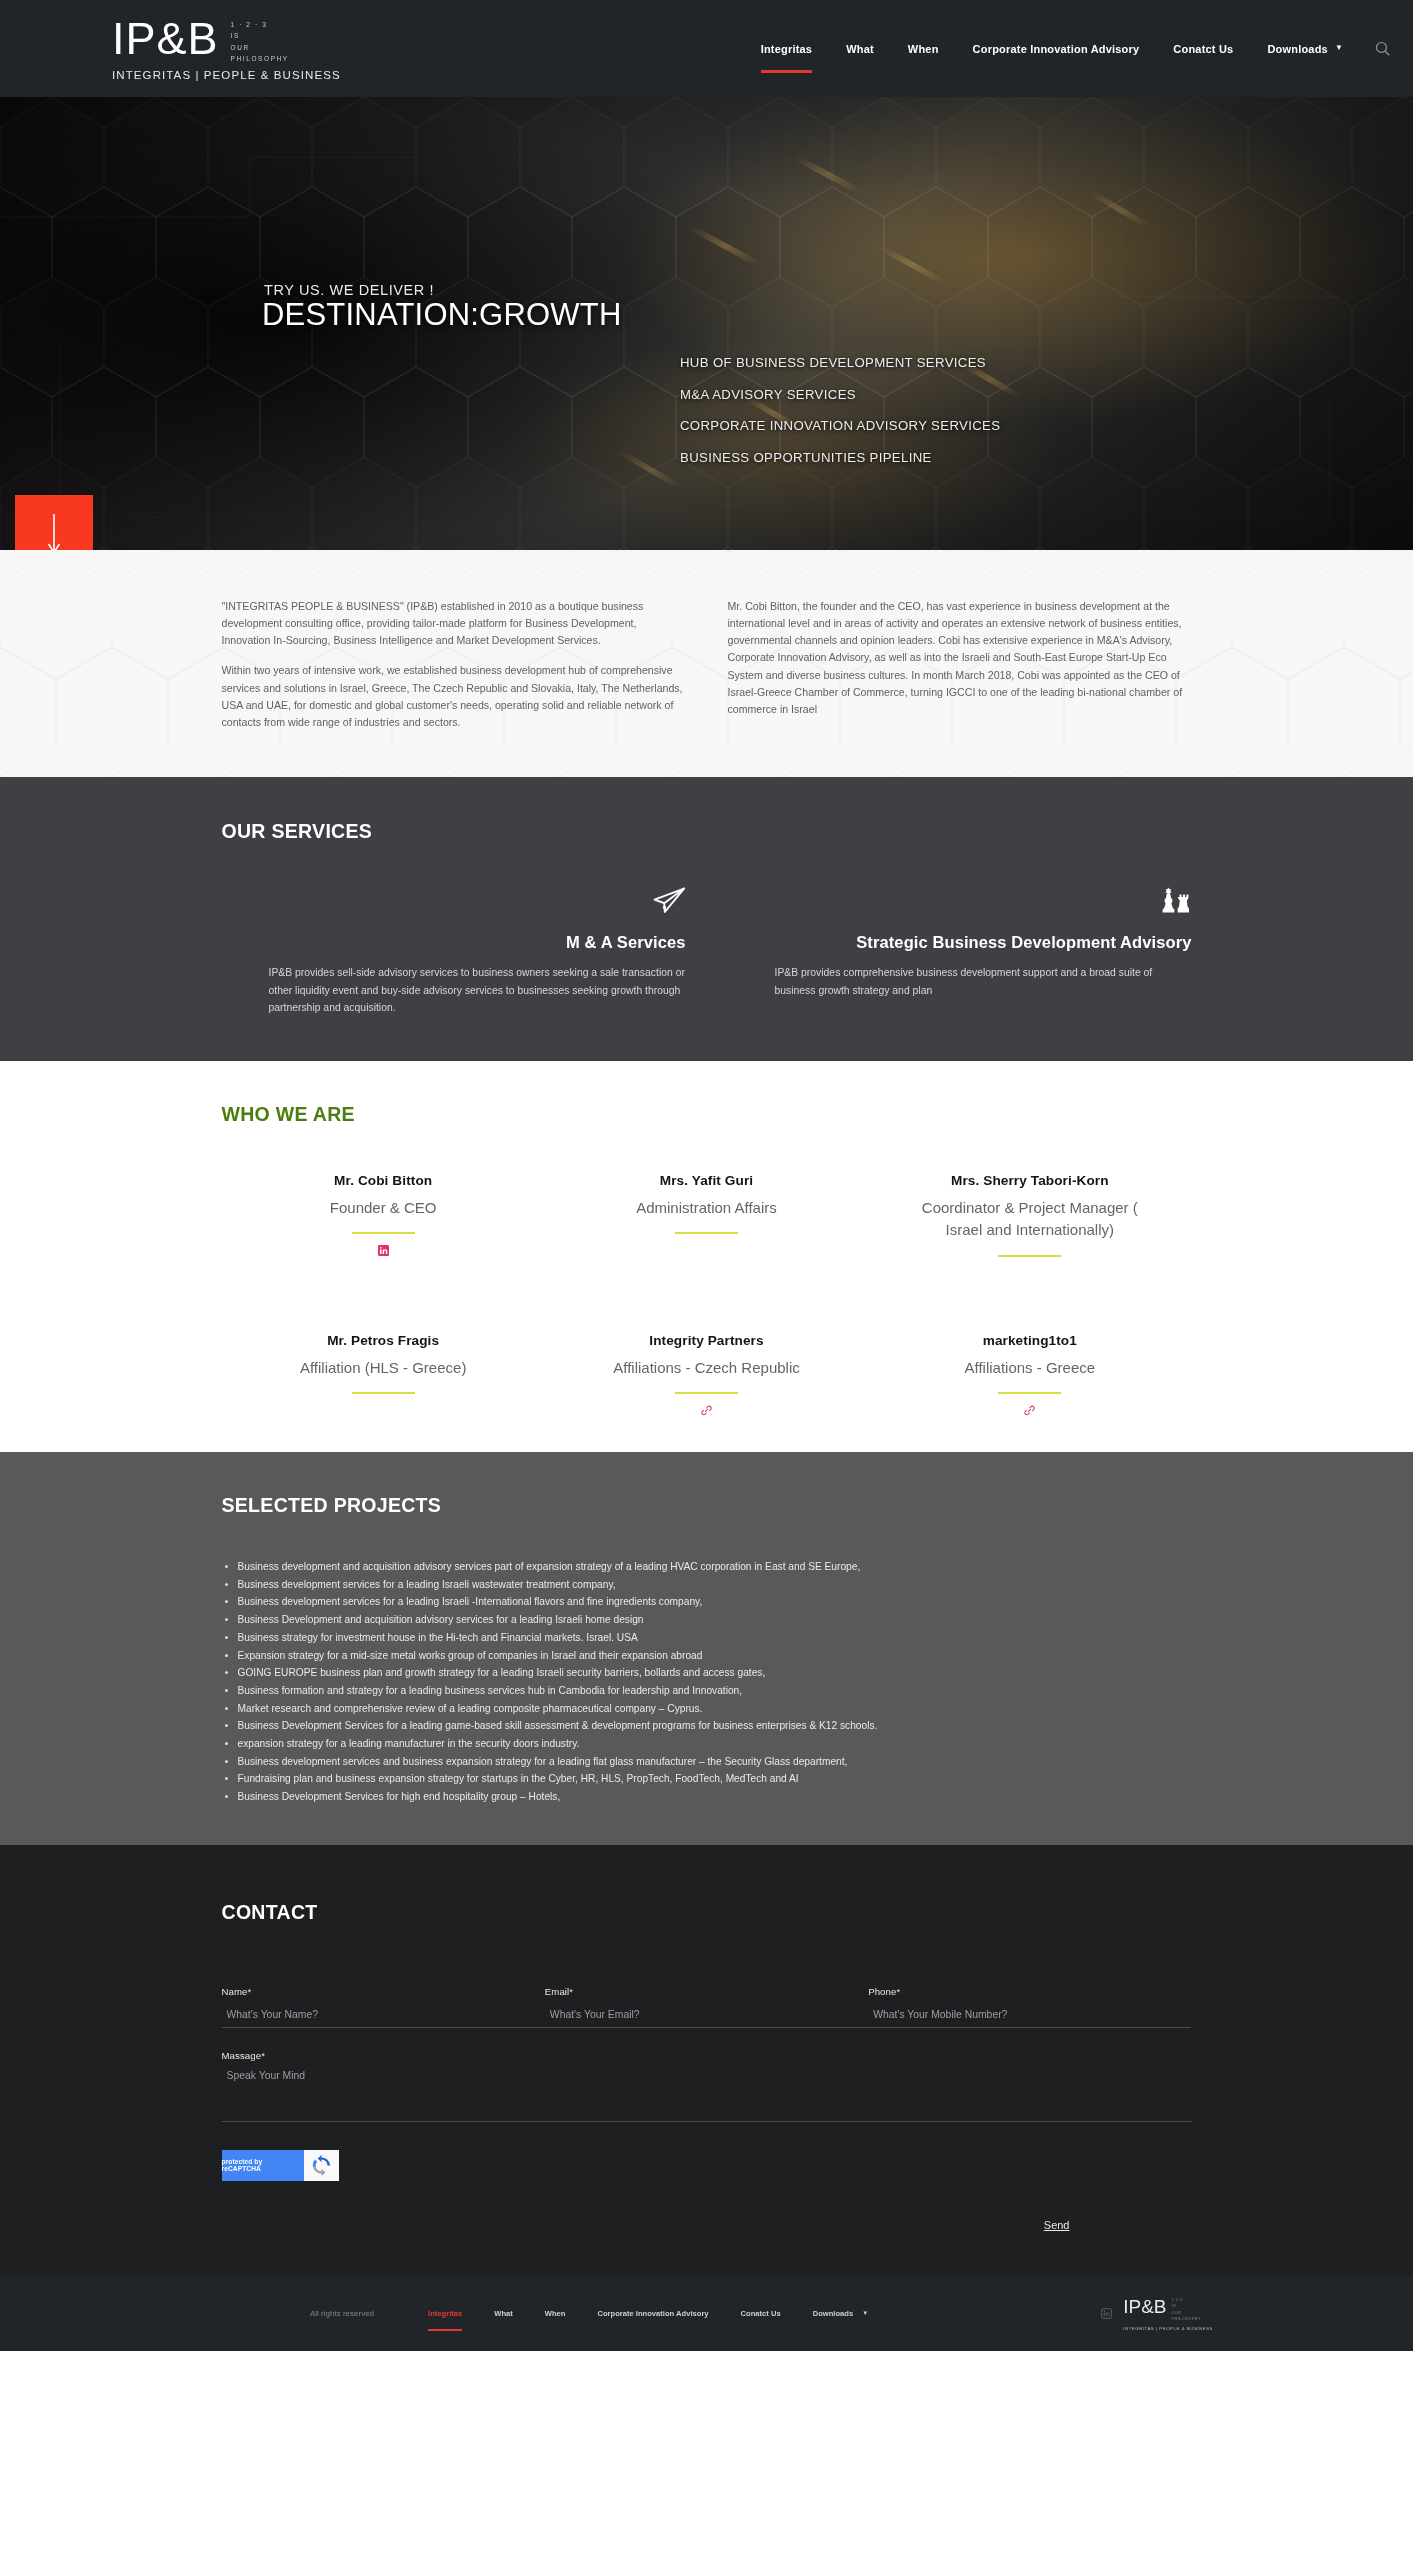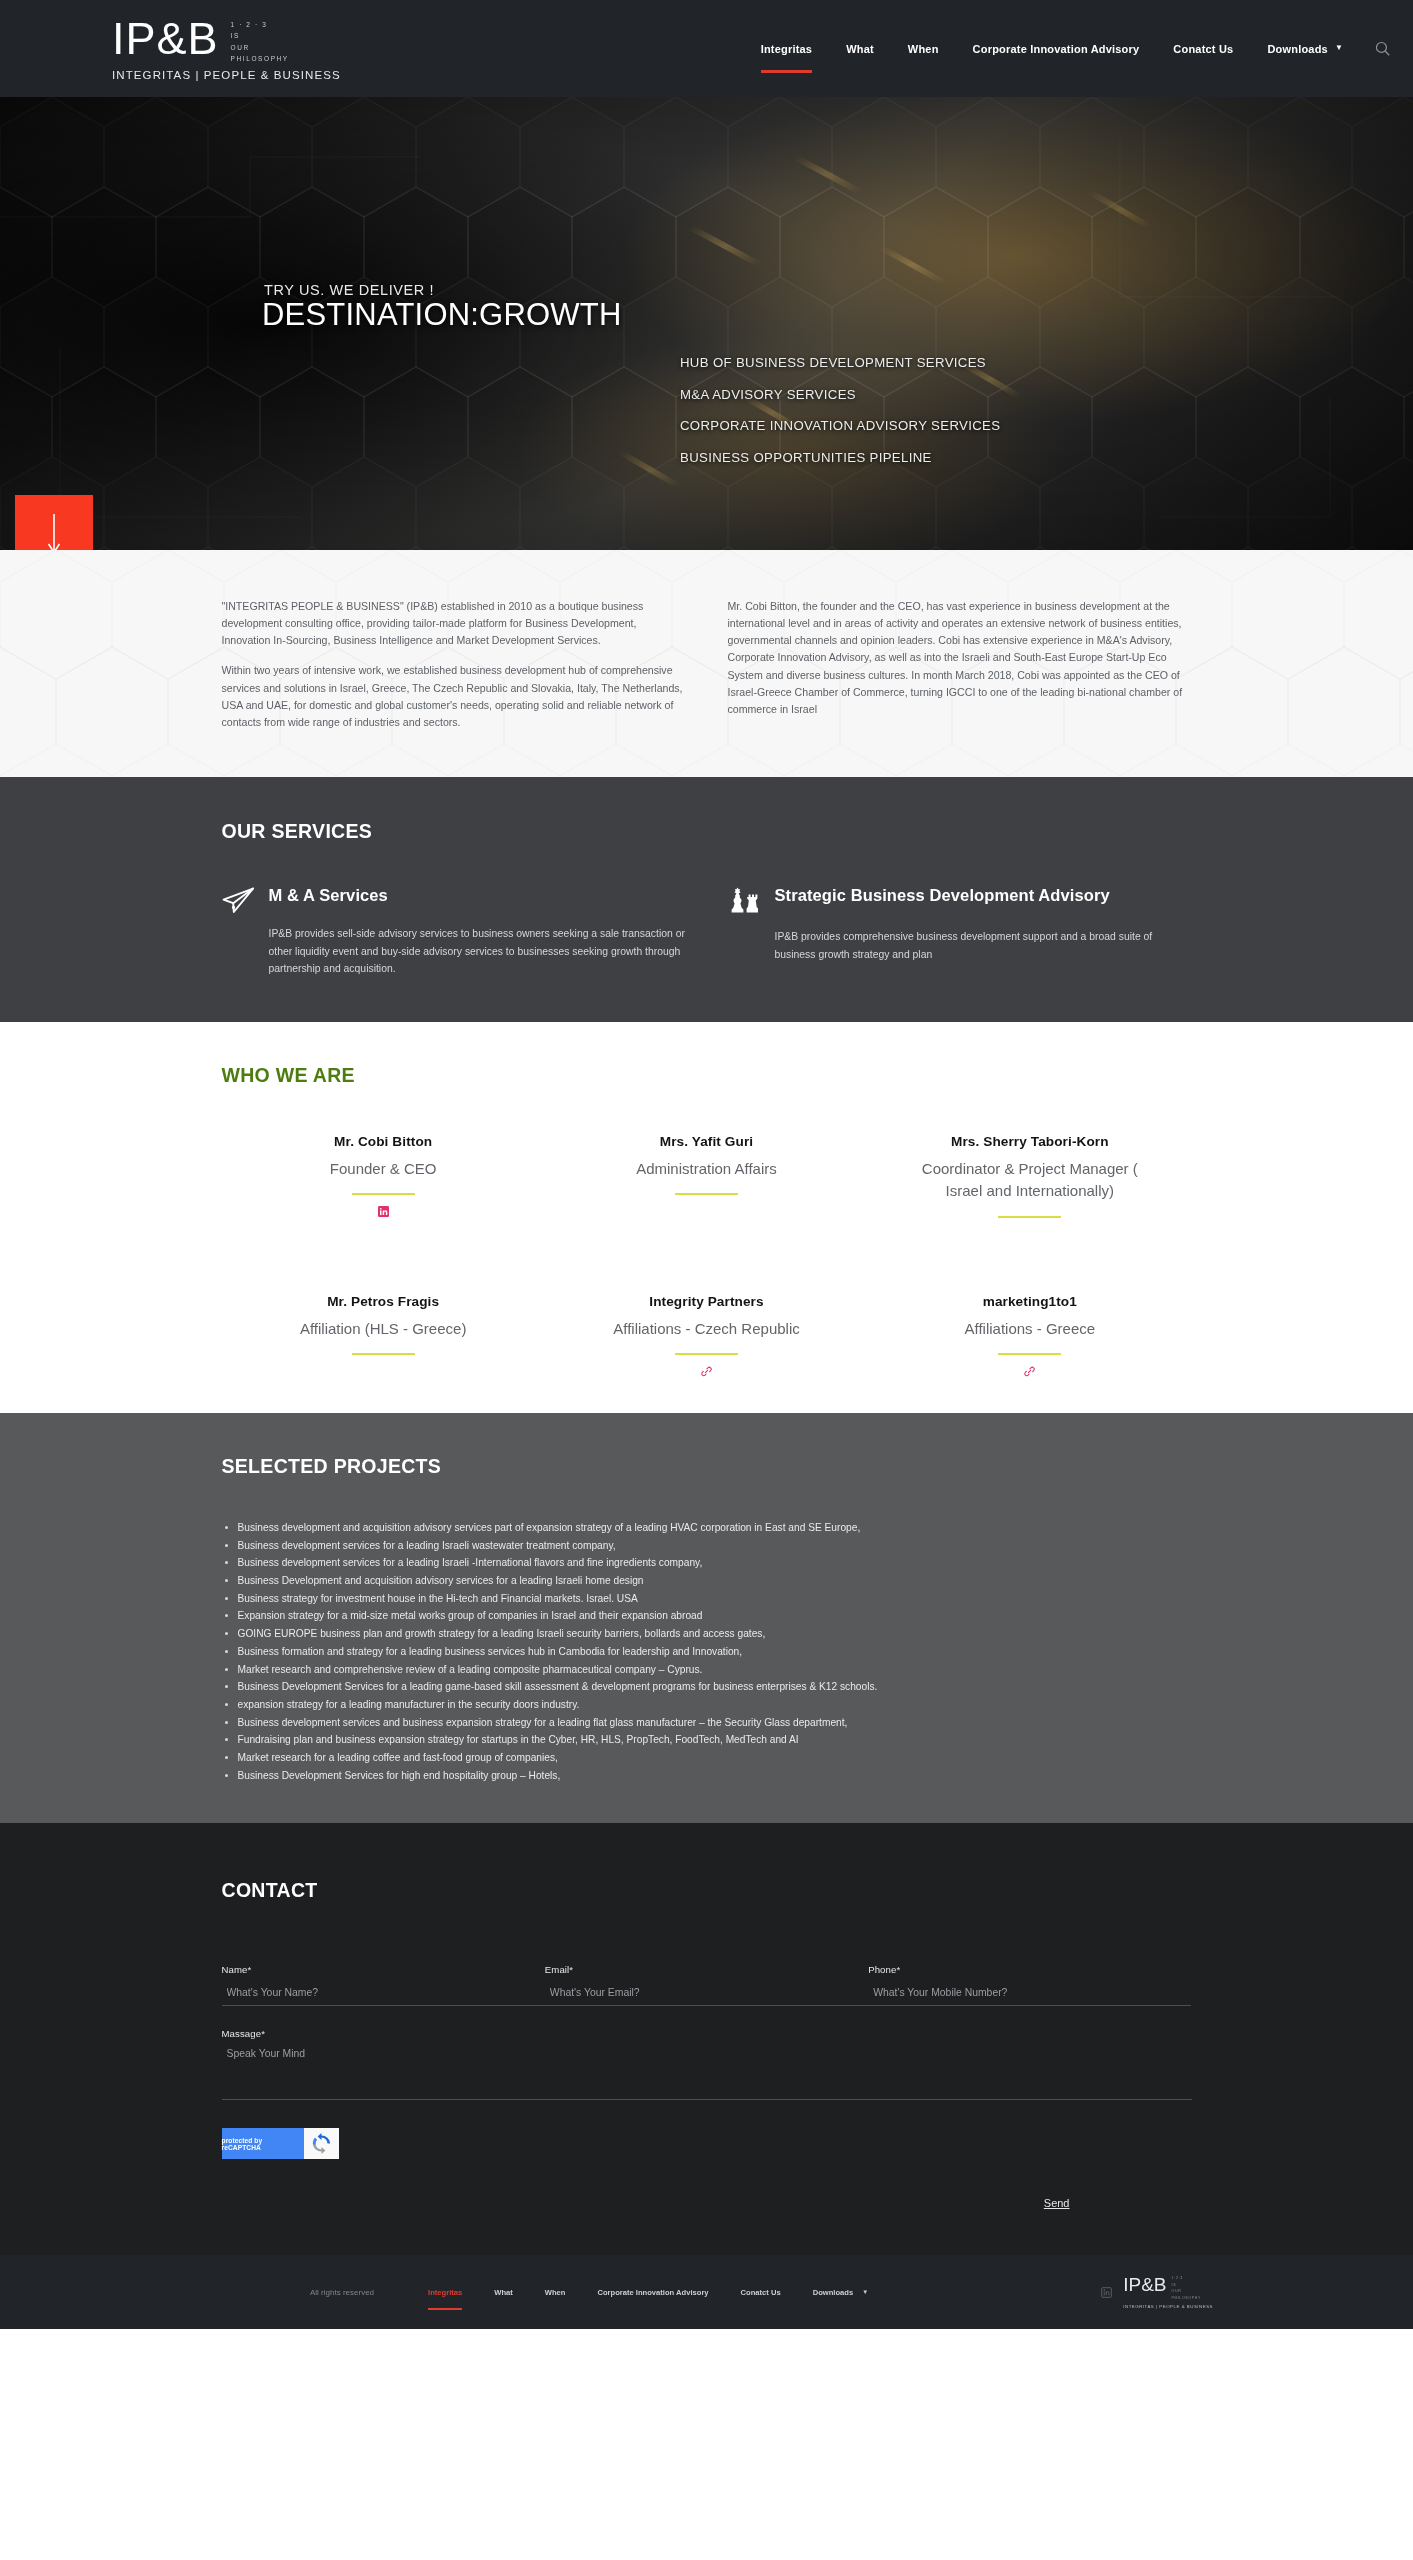--- a/index.html
+++ b/index.html
@@ -178,21 +178,21 @@
   .sec-inner { width: 970px; margin: 0 auto; }
   .sec-title-light {
     color: #fff;
     font-size: 19.5px;
     font-weight: bold;
     letter-spacing: .3px;
     margin-bottom: 42px;
   }
   .service-grid { display: flex; gap: 42px; }
   .service-card { width: 464px; }
-  .service-head { display: flex; align-items: flex-start; gap: 14px; }
+  .service-head { display: flex; align-items: flex-end; gap: 14px; flex-direction: column; }
   .service-icon { width: 33px; flex: 0 0 33px; padding-top: 2px; }
   .service-icon svg { display: block; }
   .service-name {
     color: #fff;
     font-size: 16.5px;
     font-weight: bold;
     line-height: 1.28;
     letter-spacing: .1px;
   }
   .service-desc {
@@ -623,21 +623,20 @@
       <li>Business Development and acquisition advisory services for a leading Israeli home design</li>
       <li>Business strategy for investment house in the Hi-tech and Financial markets. Israel. USA</li>
       <li>Expansion strategy for a mid-size metal works group of companies in Israel and their expansion abroad</li>
       <li>GOING EUROPE business plan and growth strategy for a leading Israeli security barriers, bollards and access gates,</li>
       <li>Business formation and strategy for a leading business services hub in Cambodia for leadership and Innovation,</li>
       <li>Market research and comprehensive review of a leading composite pharmaceutical company – Cyprus.</li>
       <li>Business Development Services for a leading game-based skill assessment &amp; development programs for business enterprises &amp; K12 schools.</li>
       <li>expansion strategy for a leading manufacturer in the security doors industry.</li>
       <li>Business development services and business expansion strategy for a leading flat glass manufacturer – the Security Glass department,</li>
       <li>Fundraising plan and business expansion strategy for startups in the Cyber, HR, HLS, PropTech, FoodTech, MedTech and AI</li>
-      <li>Market research for a leading coffee and fast-food group of companies,</li>
       <li>Business Development Services for high end hospitality group – Hotels,</li>
     </ul>
   </div>
 </div>
 
 <div class="contact">
   <div class="sec-inner">
     <div class="contact-title">CONTACT</div>
 
     <div class="field-row">

